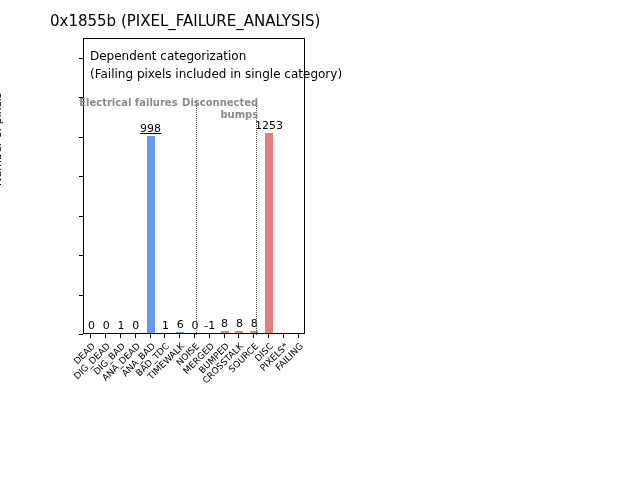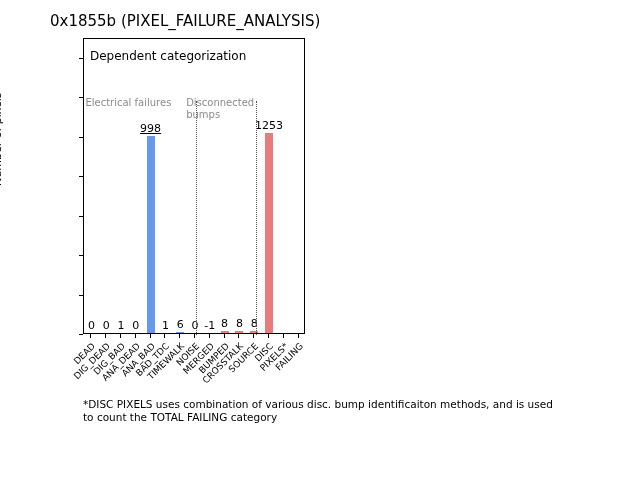--- a/index.html
+++ b/index.html
@@ -87,24 +87,25 @@
   }
   .annot-line {
     position: absolute;
     width: 0;
     border-left: 1px dotted #555555;
   }
   .group-label {
     position: absolute;
     font-size: 10px;
     color: #8a8a8a;
-    text-align: left;
+    text-align: right;
     white-space: nowrap;
     transform: translateX(-50%);
     line-height: 12px;
+    font-weight: bold;
   }
   .note-line {
     position: absolute;
     font-size: 12px;
     color: #000000;
     white-space: nowrap;
   }
   #footnote {
     position: absolute;
     left: 83px;
@@ -159,20 +160,21 @@
         <div class="annot-line" style="left: 112.48px; top: 62px; height: 234px;"></div>
         <div class="annot-line" style="left: 171.68px; top: 62px; height: 234px;"></div>
         <div class="group-label" style="left: 44.4px; top: 58px;">
           <div>Electrical failures</div>
         </div>
         <div class="group-label" style="left: 136.16px; top: 58px;">
           <div>Disconnected</div>
           <div>bumps</div>
         </div>
         <div class="note-line" style="left: 6px; top: 10px;">Dependent categorization</div>
+        <div class="note-line" style="left: 6px; top: 28px;">(Failing pixels included in single category)</div>
       </div>
   </div>
 
   <div id="xticks">
       <div class="xtick-mark" style="left: 90.4px; top: 334px;"></div>
       <div class="xtick-label" style="left: -29.6px; top: 341px; width: 120px;">DEAD</div>
       <div class="xtick-mark" style="left: 105.2px; top: 334px;"></div>
       <div class="xtick-label" style="left: -14.8px; top: 341px; width: 120px;">DIG_DEAD</div>
       <div class="xtick-mark" style="left: 120px; top: 334px;"></div>
       <div class="xtick-label" style="left: 0px; top: 341px; width: 120px;">DIG_BAD</div>
@@ -195,15 +197,14 @@
       <div class="xtick-mark" style="left: 253.2px; top: 334px;"></div>
       <div class="xtick-label" style="left: 133.2px; top: 341px; width: 120px;">SOURCE</div>
       <div class="xtick-mark" style="left: 268px; top: 334px;"></div>
       <div class="xtick-label" style="left: 148px; top: 341px; width: 120px;">DISC</div>
       <div class="xtick-mark" style="left: 282.8px; top: 334px;"></div>
       <div class="xtick-label" style="left: 162.8px; top: 341px; width: 120px;">PIXELS*</div>
       <div class="xtick-mark" style="left: 297.6px; top: 334px;"></div>
       <div class="xtick-label" style="left: 177.6px; top: 341px; width: 120px;">FAILING</div>
     </div>
 
-  <div id="footnote">*DISC PIXELS uses combination of various disc. bump identificaiton methods, and is used to count the TOTAL FAILING category</div>
 
 </div>
 
 </body></html>

